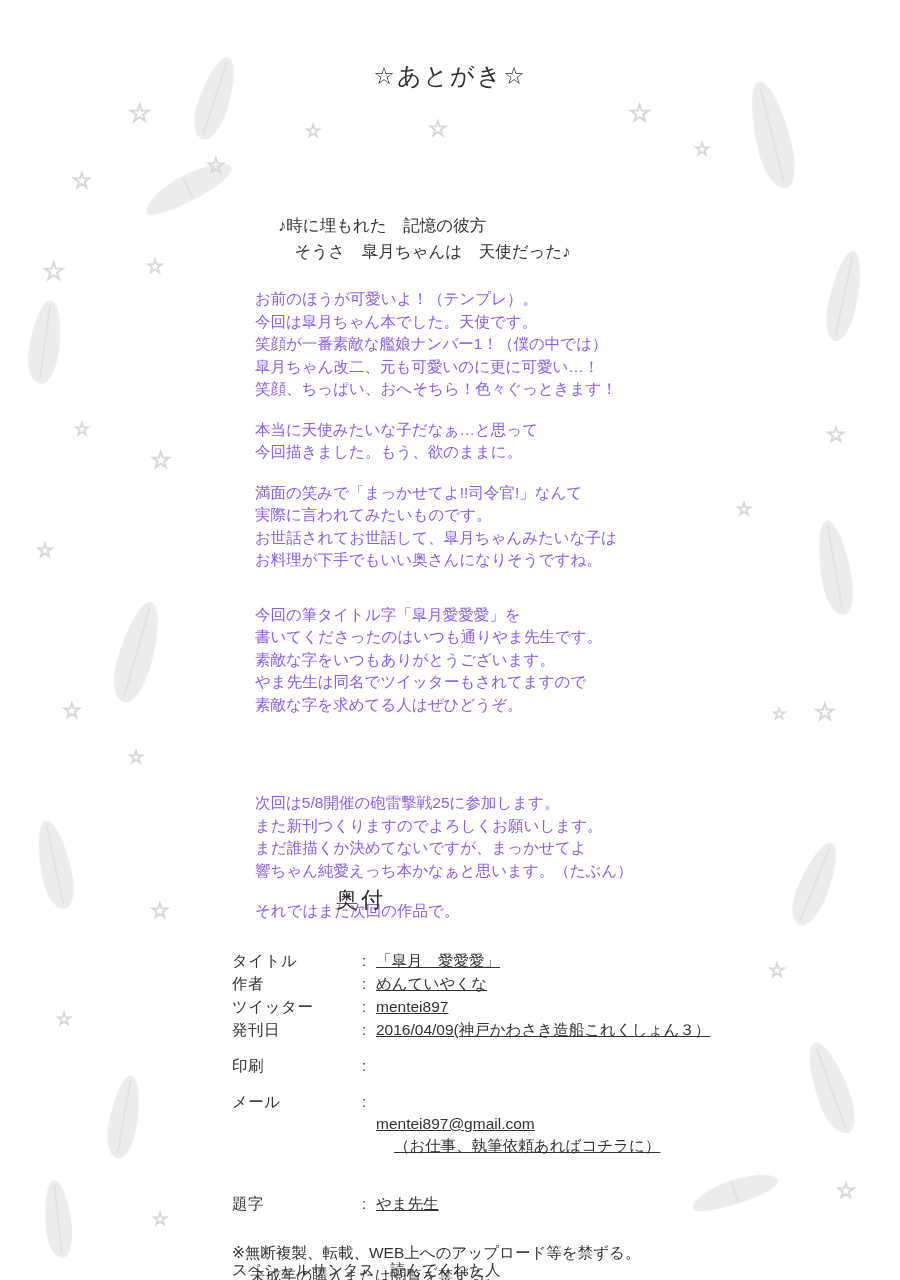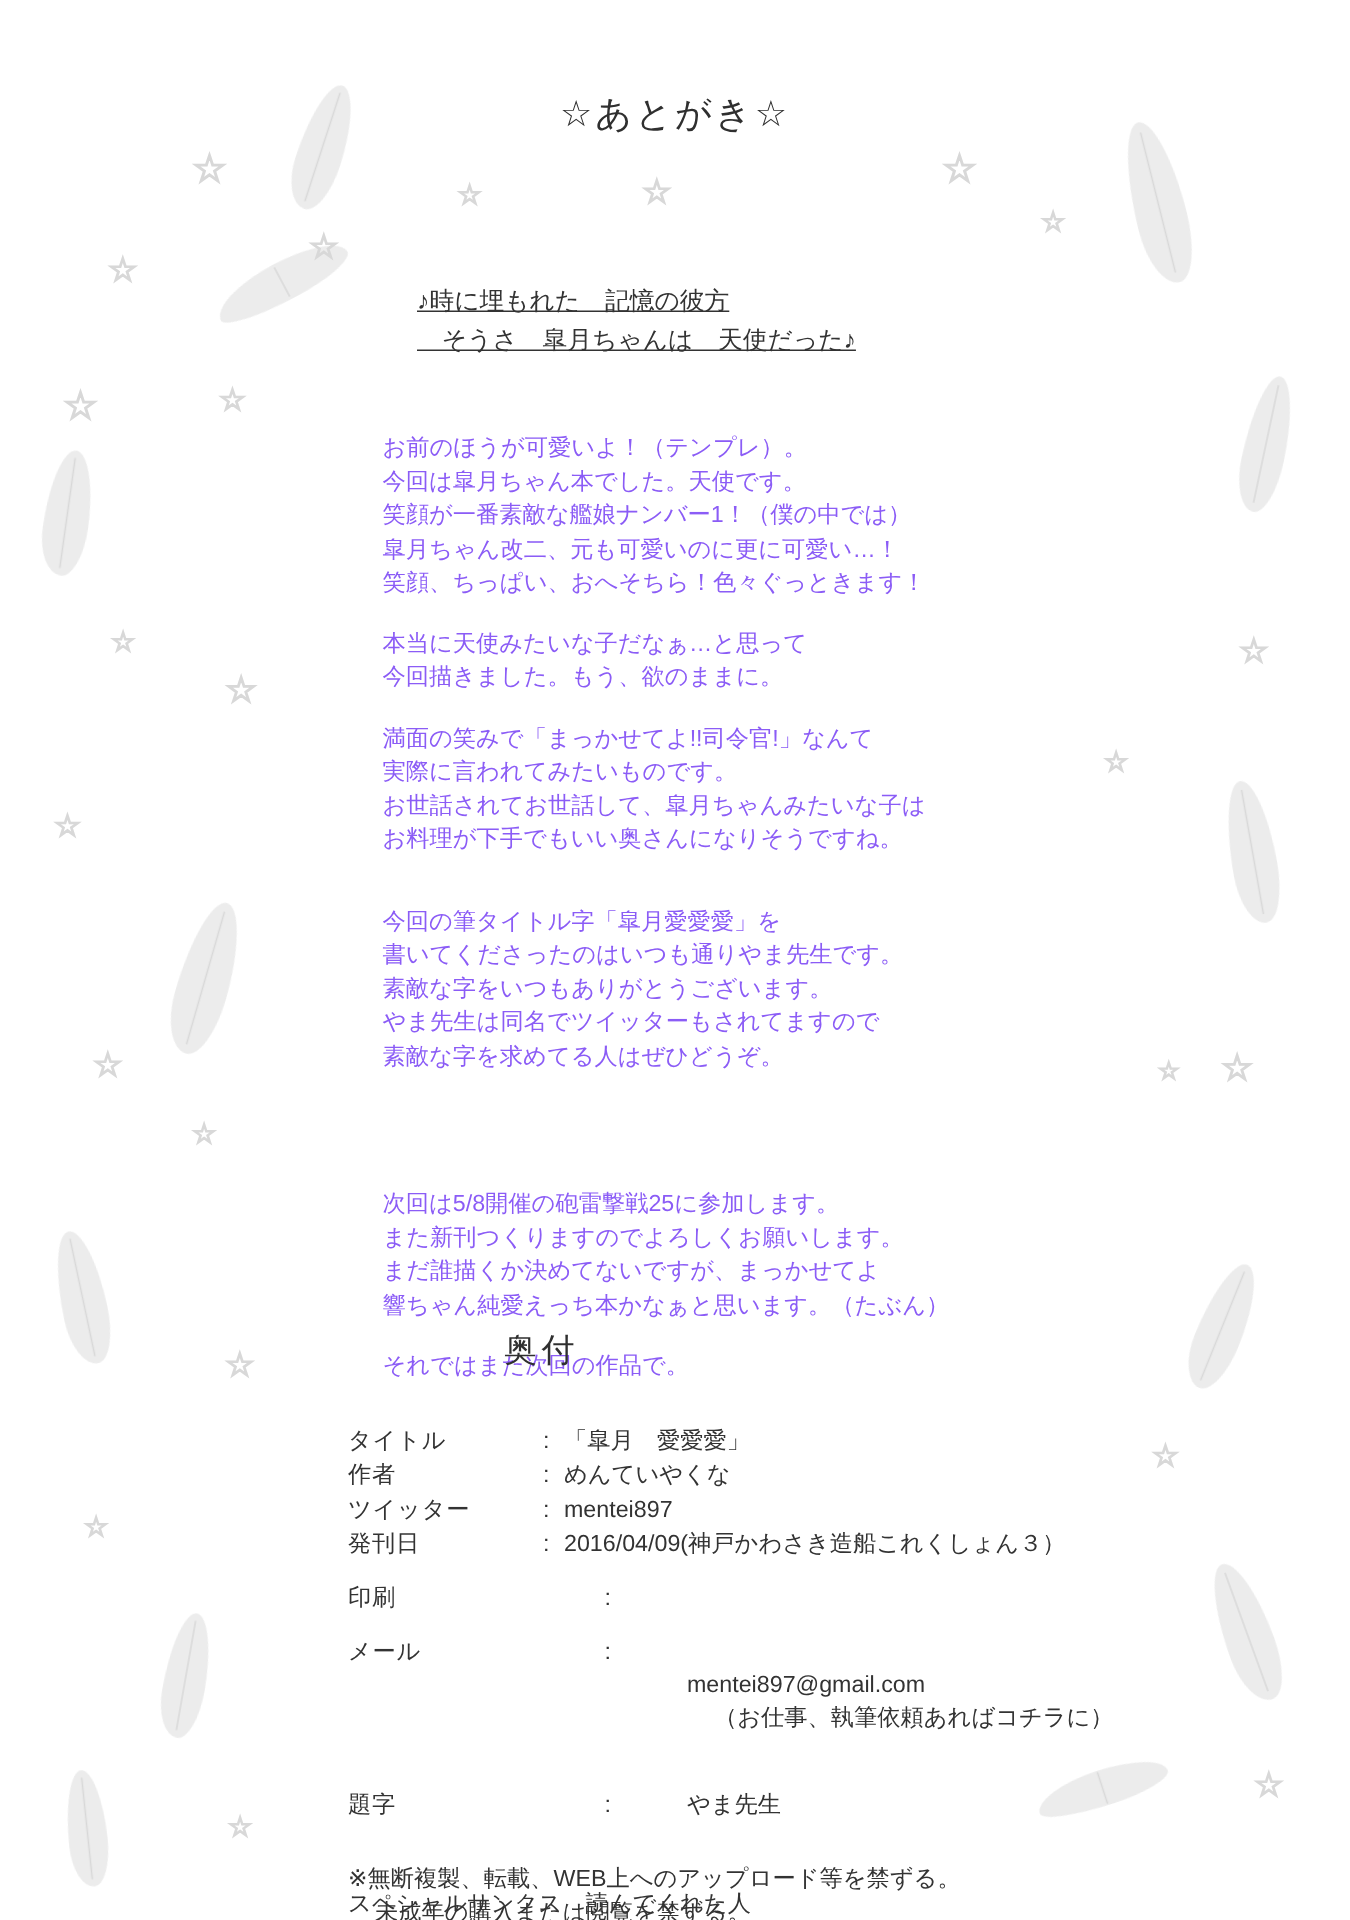--- a/index.html
+++ b/index.html
@@ -66,27 +66,26 @@
     left: 0;
     width: 900px;
     text-align: center;
     font-size: 24px;
     letter-spacing: 2px;
     color: #2f2f2f;
   }
 
   .lyric {
     position: absolute;
-    top: 188px;
+    top: 212px;
     left: 278px;
     font-size: 16.5px;
     line-height: 26px;
     color: #333;
     white-space: pre-line;
-    text-decoration: underline;
   }
 
   .body-text {
     position: absolute;
     left: 255px;
     top: 288px;
     width: 520px;
     font-size: 15.5px;
     line-height: 22.5px;
     color: #8b5cf6;
@@ -116,33 +115,34 @@
     width: 560px;
     font-size: 15.5px;
     line-height: 22px;
     color: #333;
   }
   .crow {
     display: flex;
     align-items: flex-start;
     margin-bottom: 1px;
   }
-  .crow.space-top { margin-top: 14px; gap: 41px; }
+  .crow.space-top { margin-top: 14px; }
   .ckey {
     width: 130px;
     flex: 0 0 130px;
     letter-spacing: .5px;
   }
   .csep {
     width: 14px;
     flex: 0 0 14px;
   }
   .cval {
     flex: 1 1 auto;
     white-space: pre-line;
+    text-decoration: underline;
   }
   .cval .sub {
     display: block;
     padding-left: 18px;
   }
 
   .thanks {
     margin-top: 20px;
     white-space: pre-line;
     line-height: 23px;

